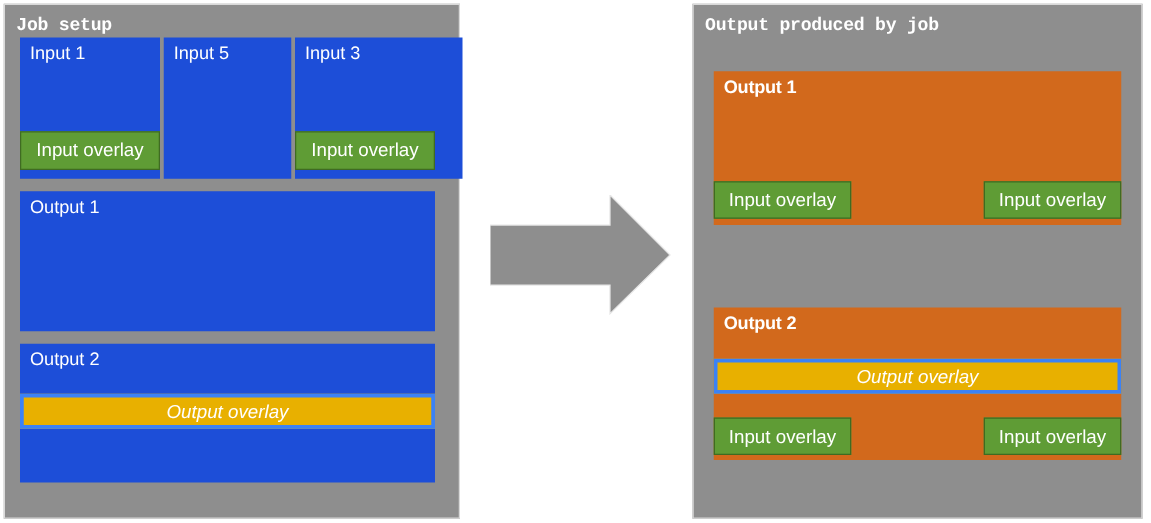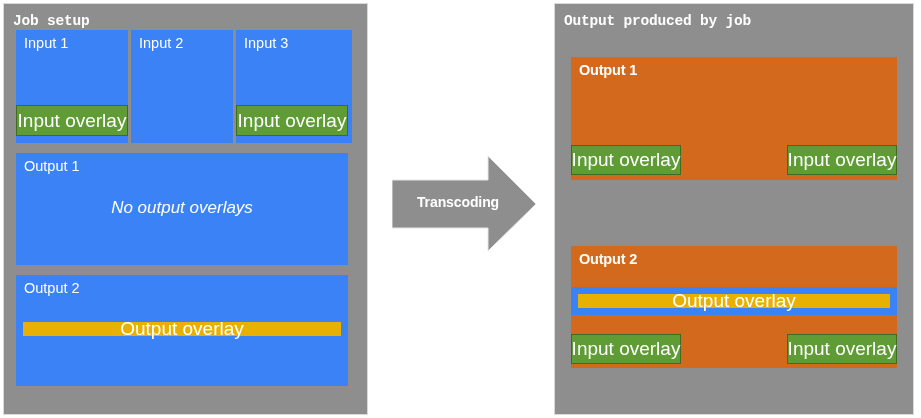--- a/index.html
+++ b/index.html
@@ -34,60 +34,60 @@
     letter-spacing: -0.2px;
     white-space: nowrap;
     font-family: Liberation Mono, monospace;
   }
 
   
   .box {
     position: absolute;
     box-sizing: border-box;
   }
-  .box.blue   { background: #3b82f6; }
+  .box.blue   { background: #1d4ed8; }
   .box.orange { background: #d2691c; }
 
   .box-label {
     position: absolute;
     left: 8px;
     top: 5px;
     color: #ffffff;
     font-size: 14.5px;
     white-space: nowrap;
   }
   .box-label.bold { font-weight: bold; letter-spacing: -0.2px; }
 
   
   .overlay {
     position: absolute;
     box-sizing: border-box;
     display: flex;
     align-items: center;
     justify-content: center;
     color: #ffffff;
-    font-size: 19px;
+    font-size: 15px;
     white-space: nowrap;
   }
   .overlay.green  { background: #5f9c35; border: 1px solid #3f6b22; }
-  .overlay.yellow { background: #e8b000; border: 7px solid #3b82f6; }
+  .overlay.yellow { background: #e8b000; border: 3px solid #3b82f6; font-style: italic; }
 
   .center-note {
     position: absolute;
     left: 0;
     right: 0;
     text-align: center;
     color: #ffffff;
     font-size: 17px;
     font-style: italic;
     font-weight: 500;
   }
   #input-1 { left: 16px;  top: 30px; width: 112px; height: 113px; }
   #input-2 { left: 131px; top: 30px; width: 102px; height: 113px; }
-  #input-3 { left: 236px; top: 30px; width: 116px; height: 113px; }
+  #input-3 { left: 236px; top: 30px; width: 134px; height: 113px; }
 
   #input-1-overlay { left: 16px;  top: 105px; width: 112px; height: 31px; }
   #input-3-overlay { left: 236px; top: 105px; width: 112px; height: 31px; }
 
   #left-output-1 { left: 16px; top: 153px; width: 332px; height: 112px; }
   #left-output-1-note { top: 45px; }
 
   #left-output-2 { left: 16px; top: 275px; width: 332px; height: 111px; }
   #left-output-2-overlay { left: 16px; top: 315px; width: 332px; height: 28px; }
 
@@ -127,44 +127,42 @@
 <body>
 
 <div class="panel" id="panel-left">
   <div class="panel-title">Job setup</div>
 </div>
 
 <div class="box blue" id="input-1">
   <div class="box-label">Input 1</div>
 </div>
 <div class="box blue" id="input-2">
-  <div class="box-label">Input 2</div>
+  <div class="box-label">Input 5</div>
 </div>
 <div class="box blue" id="input-3">
   <div class="box-label">Input 3</div>
 </div>
 
 <div class="overlay green" id="input-1-overlay">Input overlay</div>
 <div class="overlay green" id="input-3-overlay">Input overlay</div>
 
 <div class="box blue" id="left-output-1">
   <div class="box-label">Output 1</div>
-  <div class="center-note" id="left-output-1-note">No output overlays</div>
 </div>
 
 <div class="box blue" id="left-output-2">
   <div class="box-label">Output 2</div>
 </div>
 <div class="overlay yellow" id="left-output-2-overlay">Output overlay</div>
 
 <div id="arrow-wrap">
   <svg width="145" height="96" viewBox="0 0 145 96">
     <polygon points="0,24 96,24 96,0 144,48 96,95 96,72 0,72" fill="#8e8e8e" stroke="#e6e6e6" stroke-width="1"></polygon>
   </svg>
-  <div id="arrow-label">Transcoding</div>
 </div>
 
 <div class="panel" id="panel-right">
   <div class="panel-title">Output produced by job</div>
 </div>
 
 <div class="box orange" id="right-output-1">
   <div class="box-label bold">Output 1</div>
 </div>
 <div class="overlay green" id="right-output-1-ov-left">Input overlay</div>

